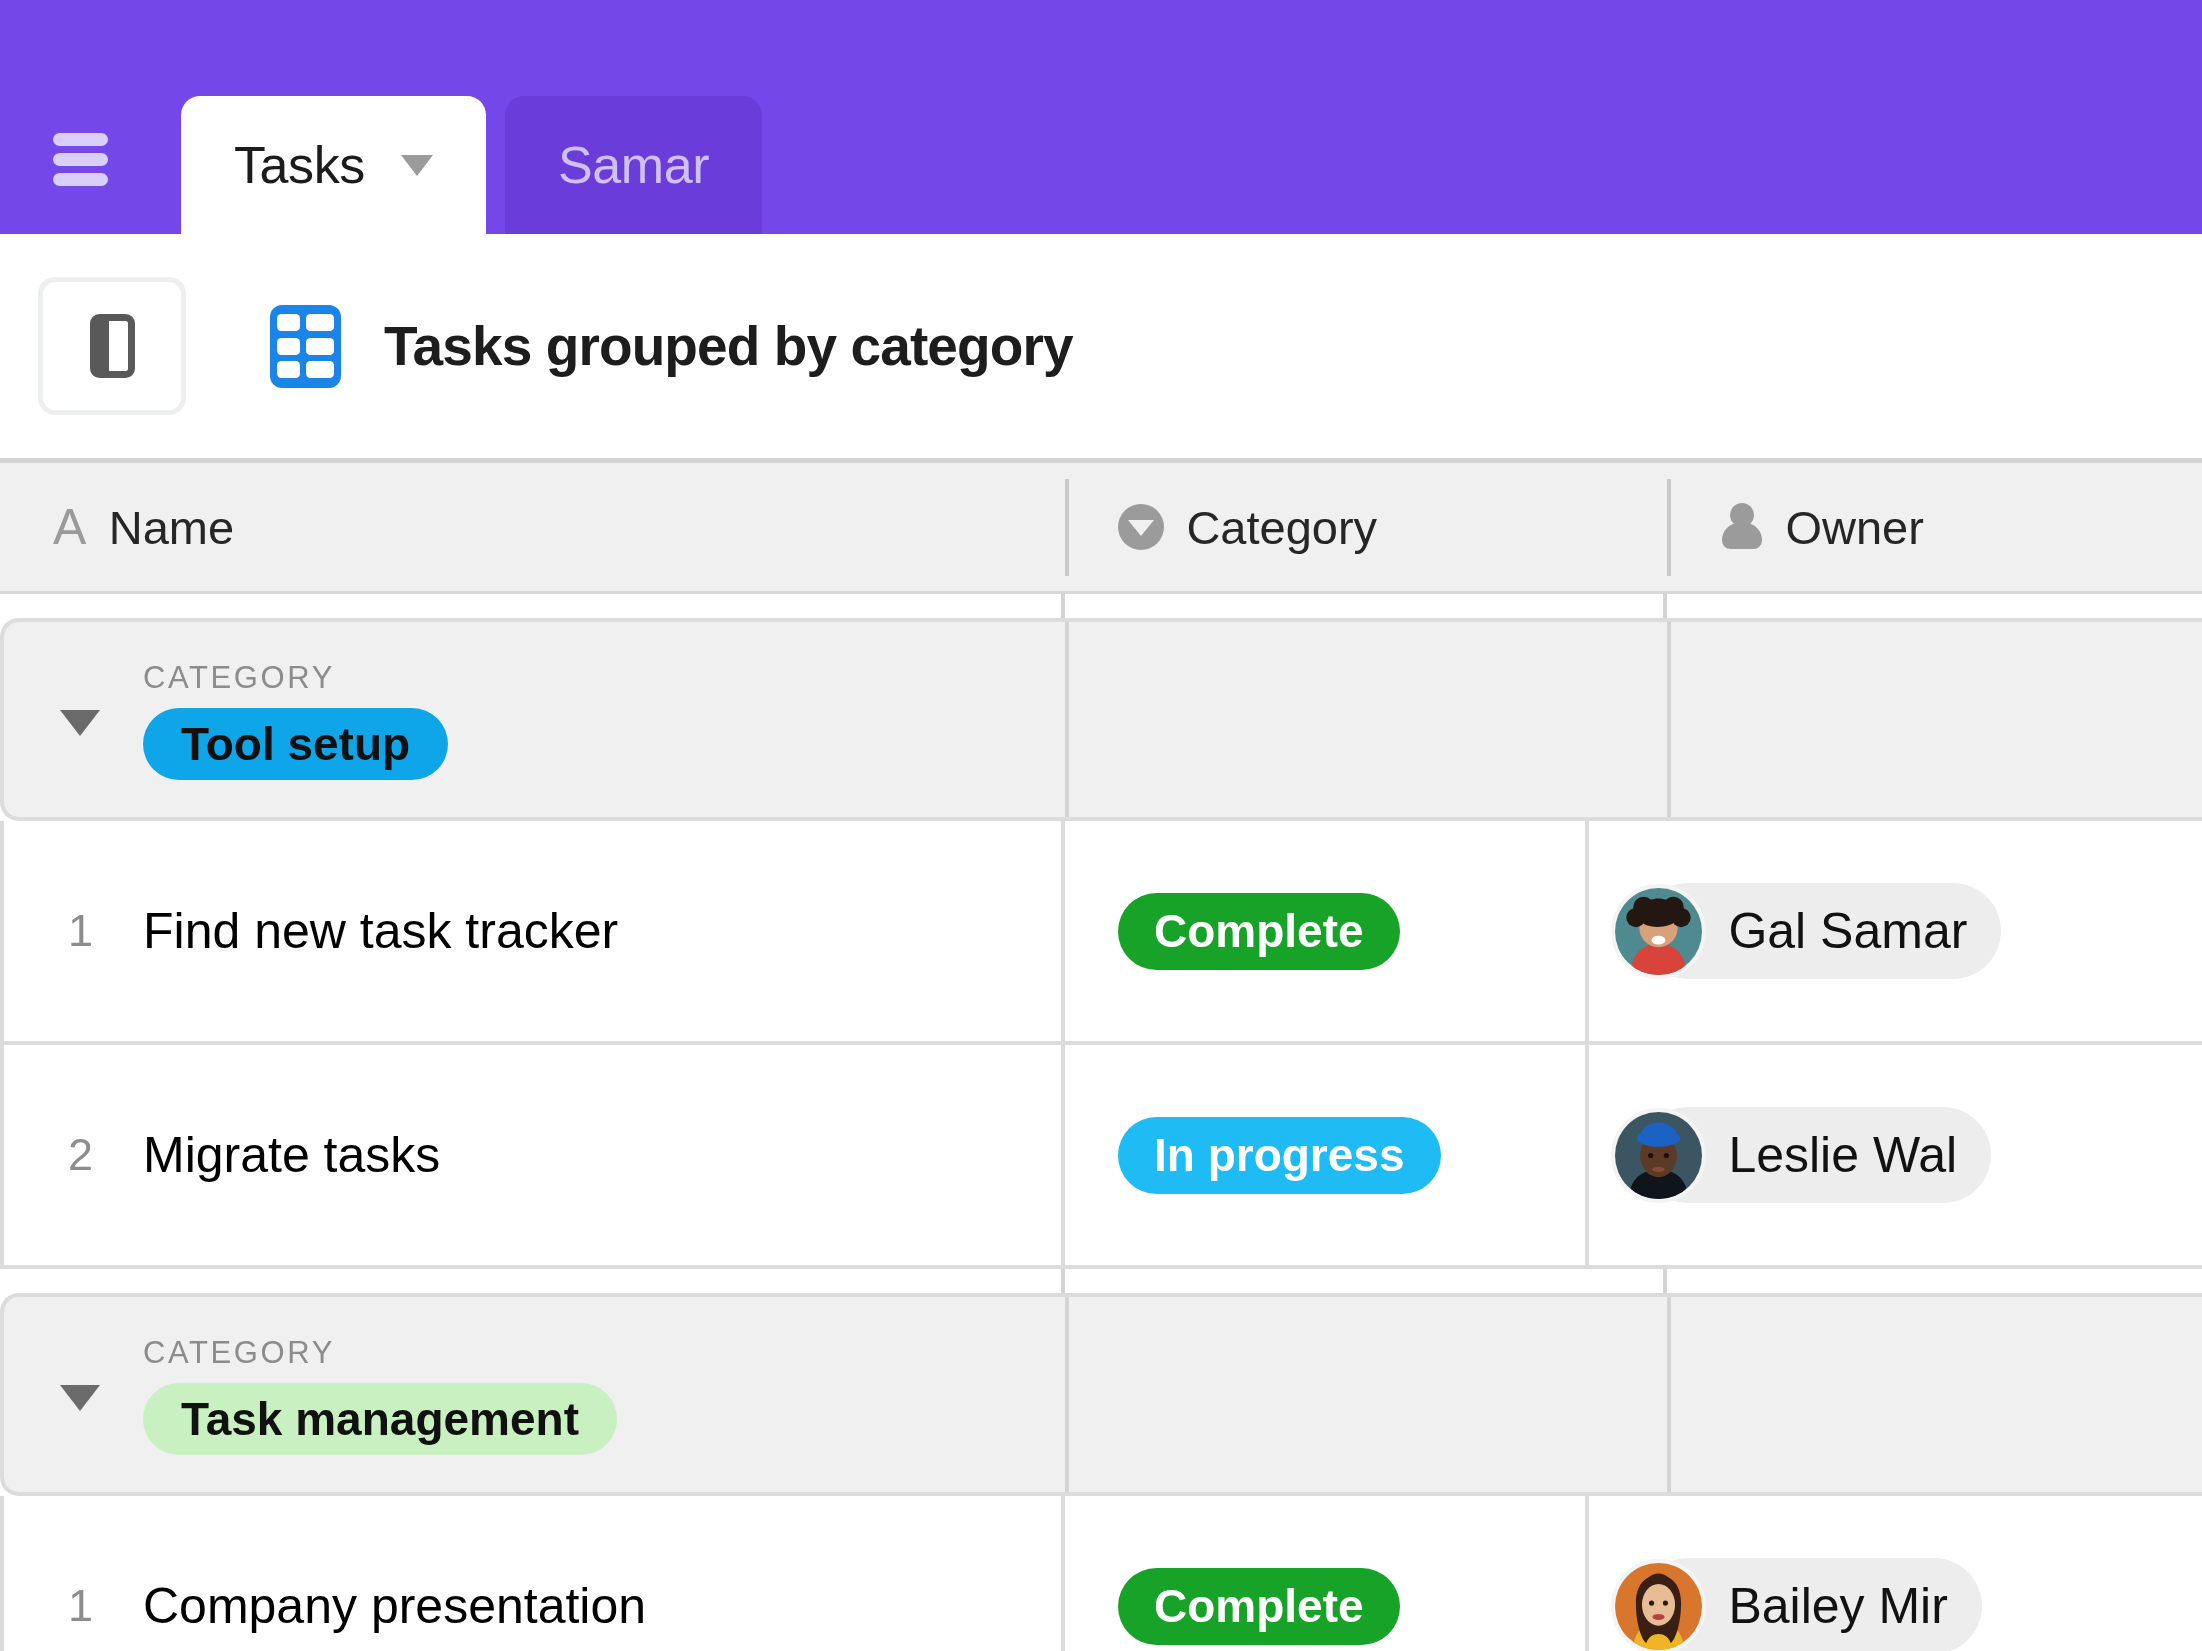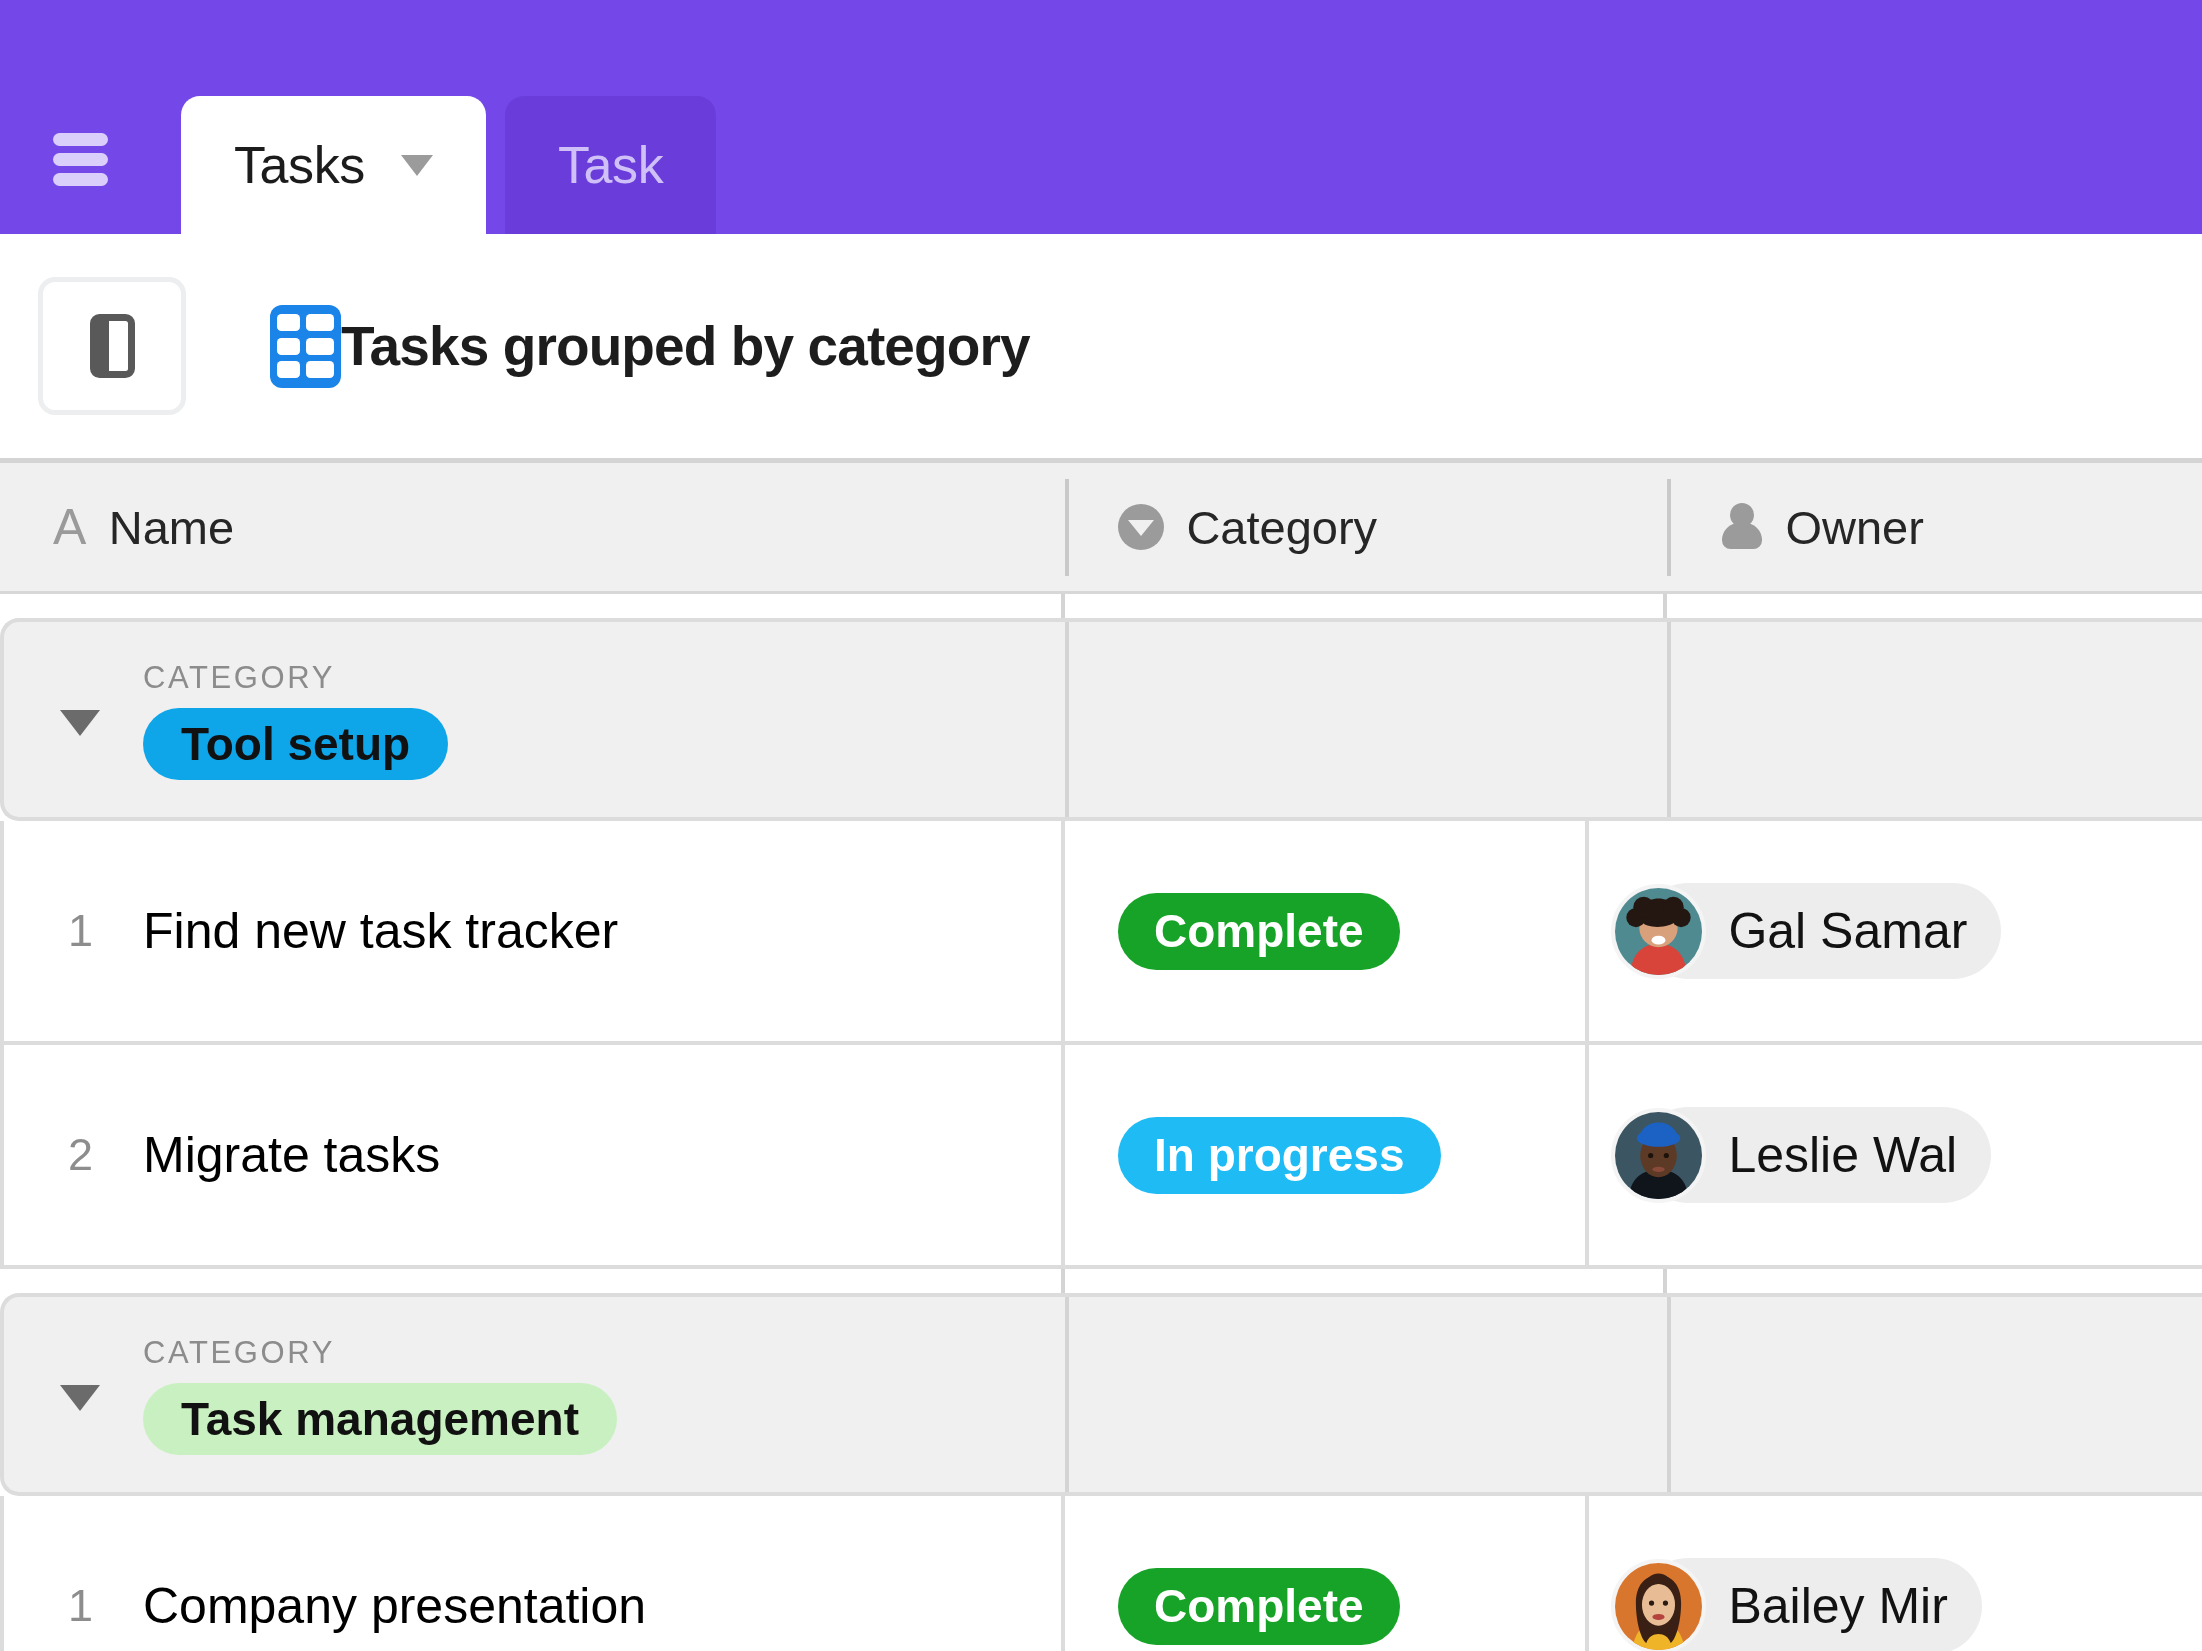--- a/index.html
+++ b/index.html
@@ -123,20 +123,21 @@
     grid-template-columns: 22.4px 27.5px;
     grid-template-rows: repeat(3, 17px);
     gap: 6.9px 6.9px;
     align-content: center;
     justify-content: center;
     flex: none;
   }
   .grid-icon i { background: #ffffff; border-radius: 4.3px; display: block; }
 
   .view-title {
+    margin-left: 43px;
     font-size: 55px;
     font-weight: bold;
     color: #1d1d1d;
     letter-spacing: -0.9px;
     white-space: nowrap;
   }
 
   
   .grid { position: relative; width: 2203px; background: #ffffff; }
 
@@ -372,21 +373,21 @@
     <span></span>
     <span></span>
     <span></span>
   </div>
   <div class="tabstrip">
     <div class="tab active">
       <span>Tasks</span>
       <span class="caret"></span>
     </div>
     <div class="tab inactive">
-      <span>Task</span>
+      <span>Samar</span>
     </div>
   </div>
 </div>
 
 <div class="viewheader">
   <div class="sidebar-toggle">
     <span class="panel-icon"></span>
   </div>
   <div class="grid-icon">
     <i></i>

